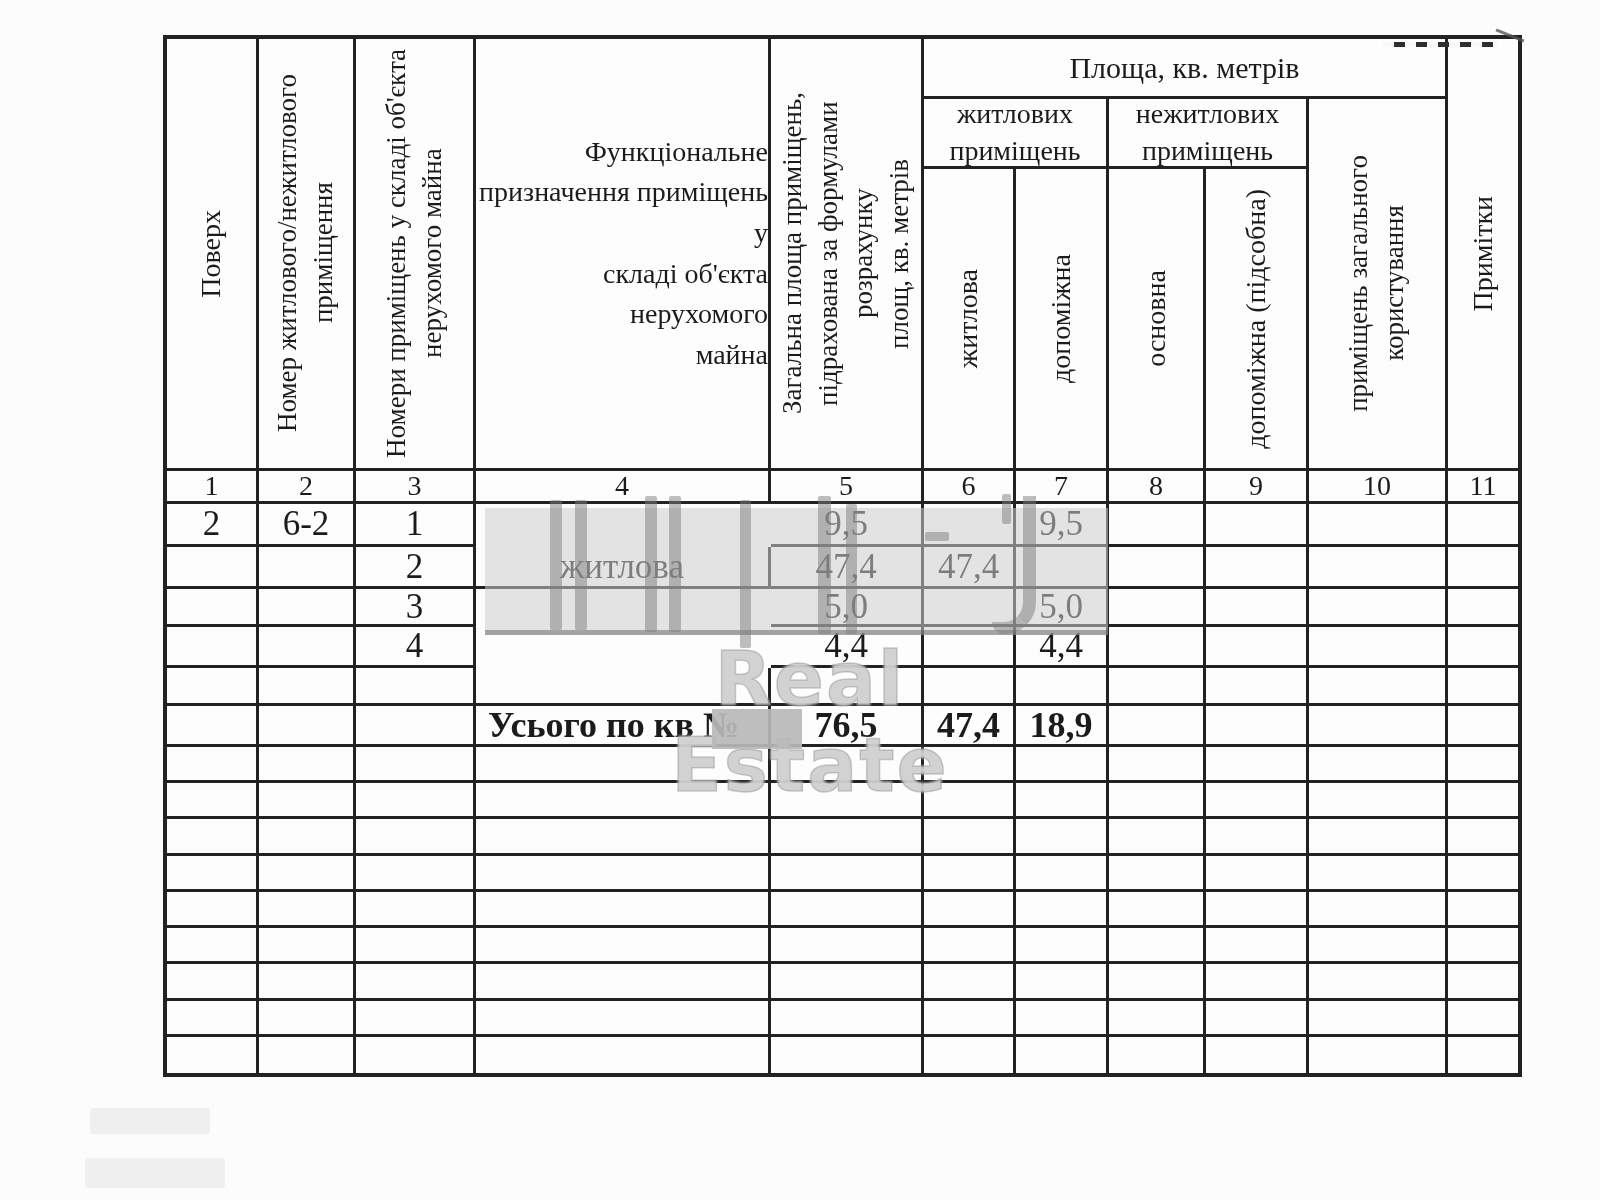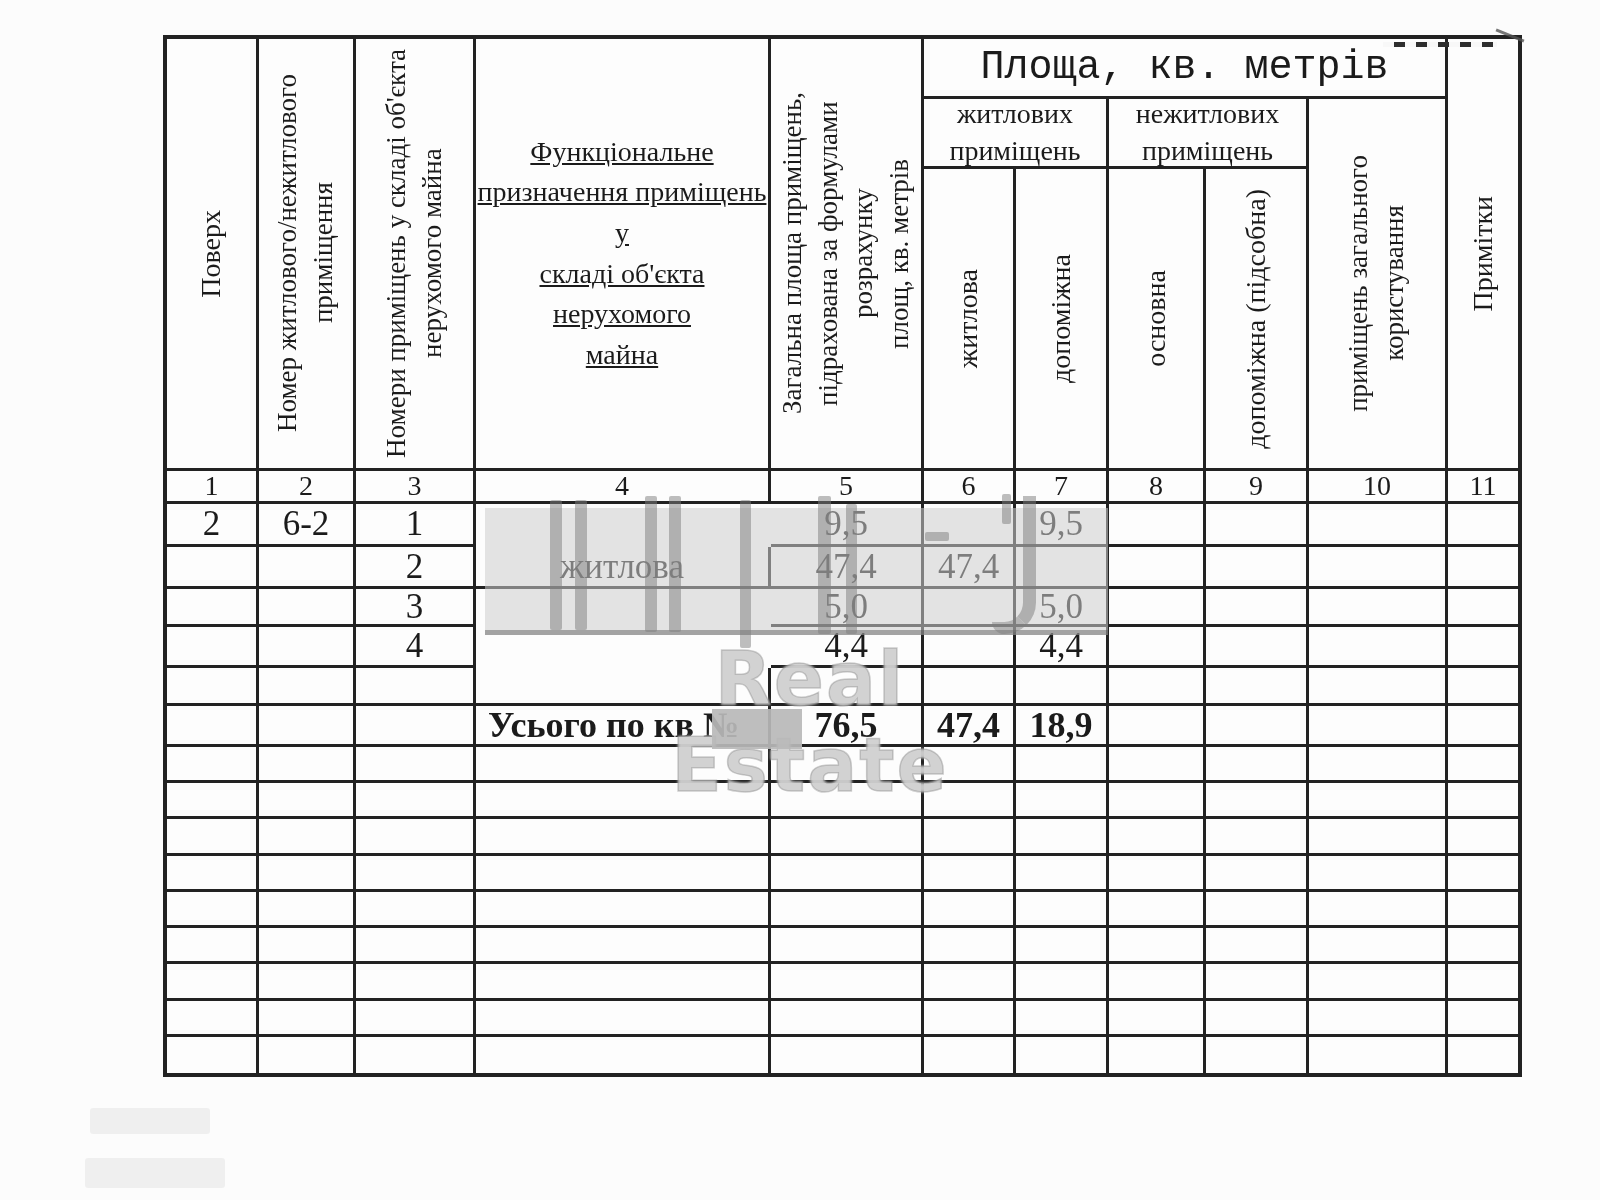--- a/index.html
+++ b/index.html
@@ -44,24 +44,24 @@
     writing-mode:vertical-rl;
     transform:rotate(180deg);
     white-space:pre-line;
     text-align:center;
     font-size:28px;
     line-height:1.32;
     color:var(--ink);
   }
   .vt.small{font-size:27px;}
   .h4{
-    white-space:pre-line;text-align:center;
-    font-size:28px;line-height:1.45;text-decoration:underline;
-  }
-  .htop{font-size:40px;font-family:Liberation Mono, monospace;}
+    white-space:pre-line;text-align:right;
+    font-size:28px;line-height:1.45;
+  }
+  .htop{font-size:30px;}
   .hgroup{white-space:pre-line;text-align:center;font-size:28px;line-height:1.3;}
   .num{font-size:28px;}
   .data{font-size:35px;}
   .bold{font-weight:bold;font-size:36px;}
   .left{justify-content:flex-start;padding-left:12px;}
 
   
   .wm-layer{position:absolute;inset:0;pointer-events:none;z-index:3;margin-top:8px;}
   .wm-rect{
     position:absolute;left:485px;top:500px;width:623px;height:122px;

